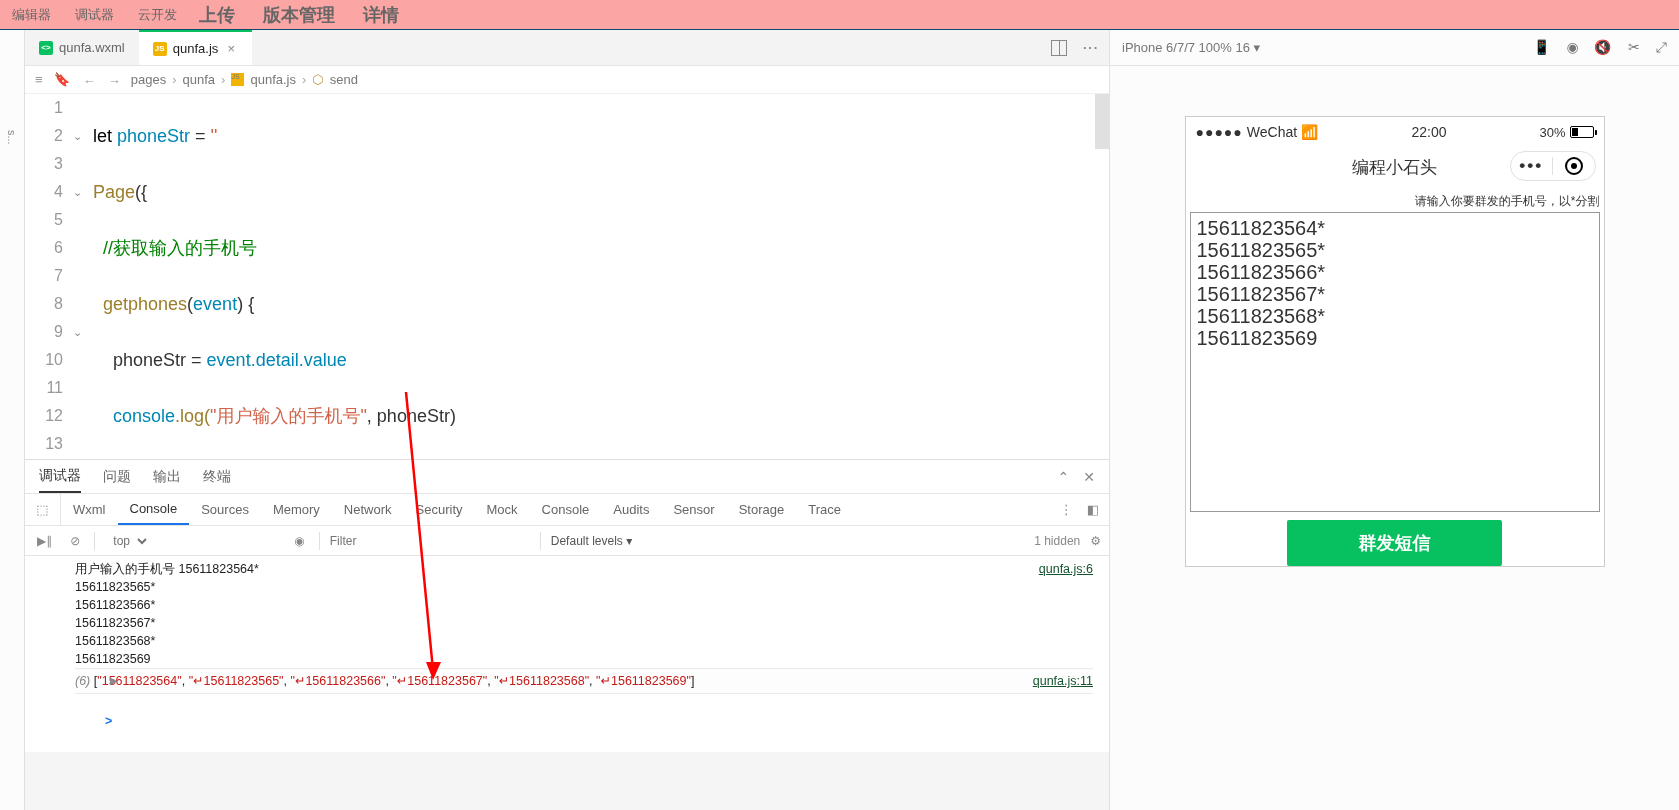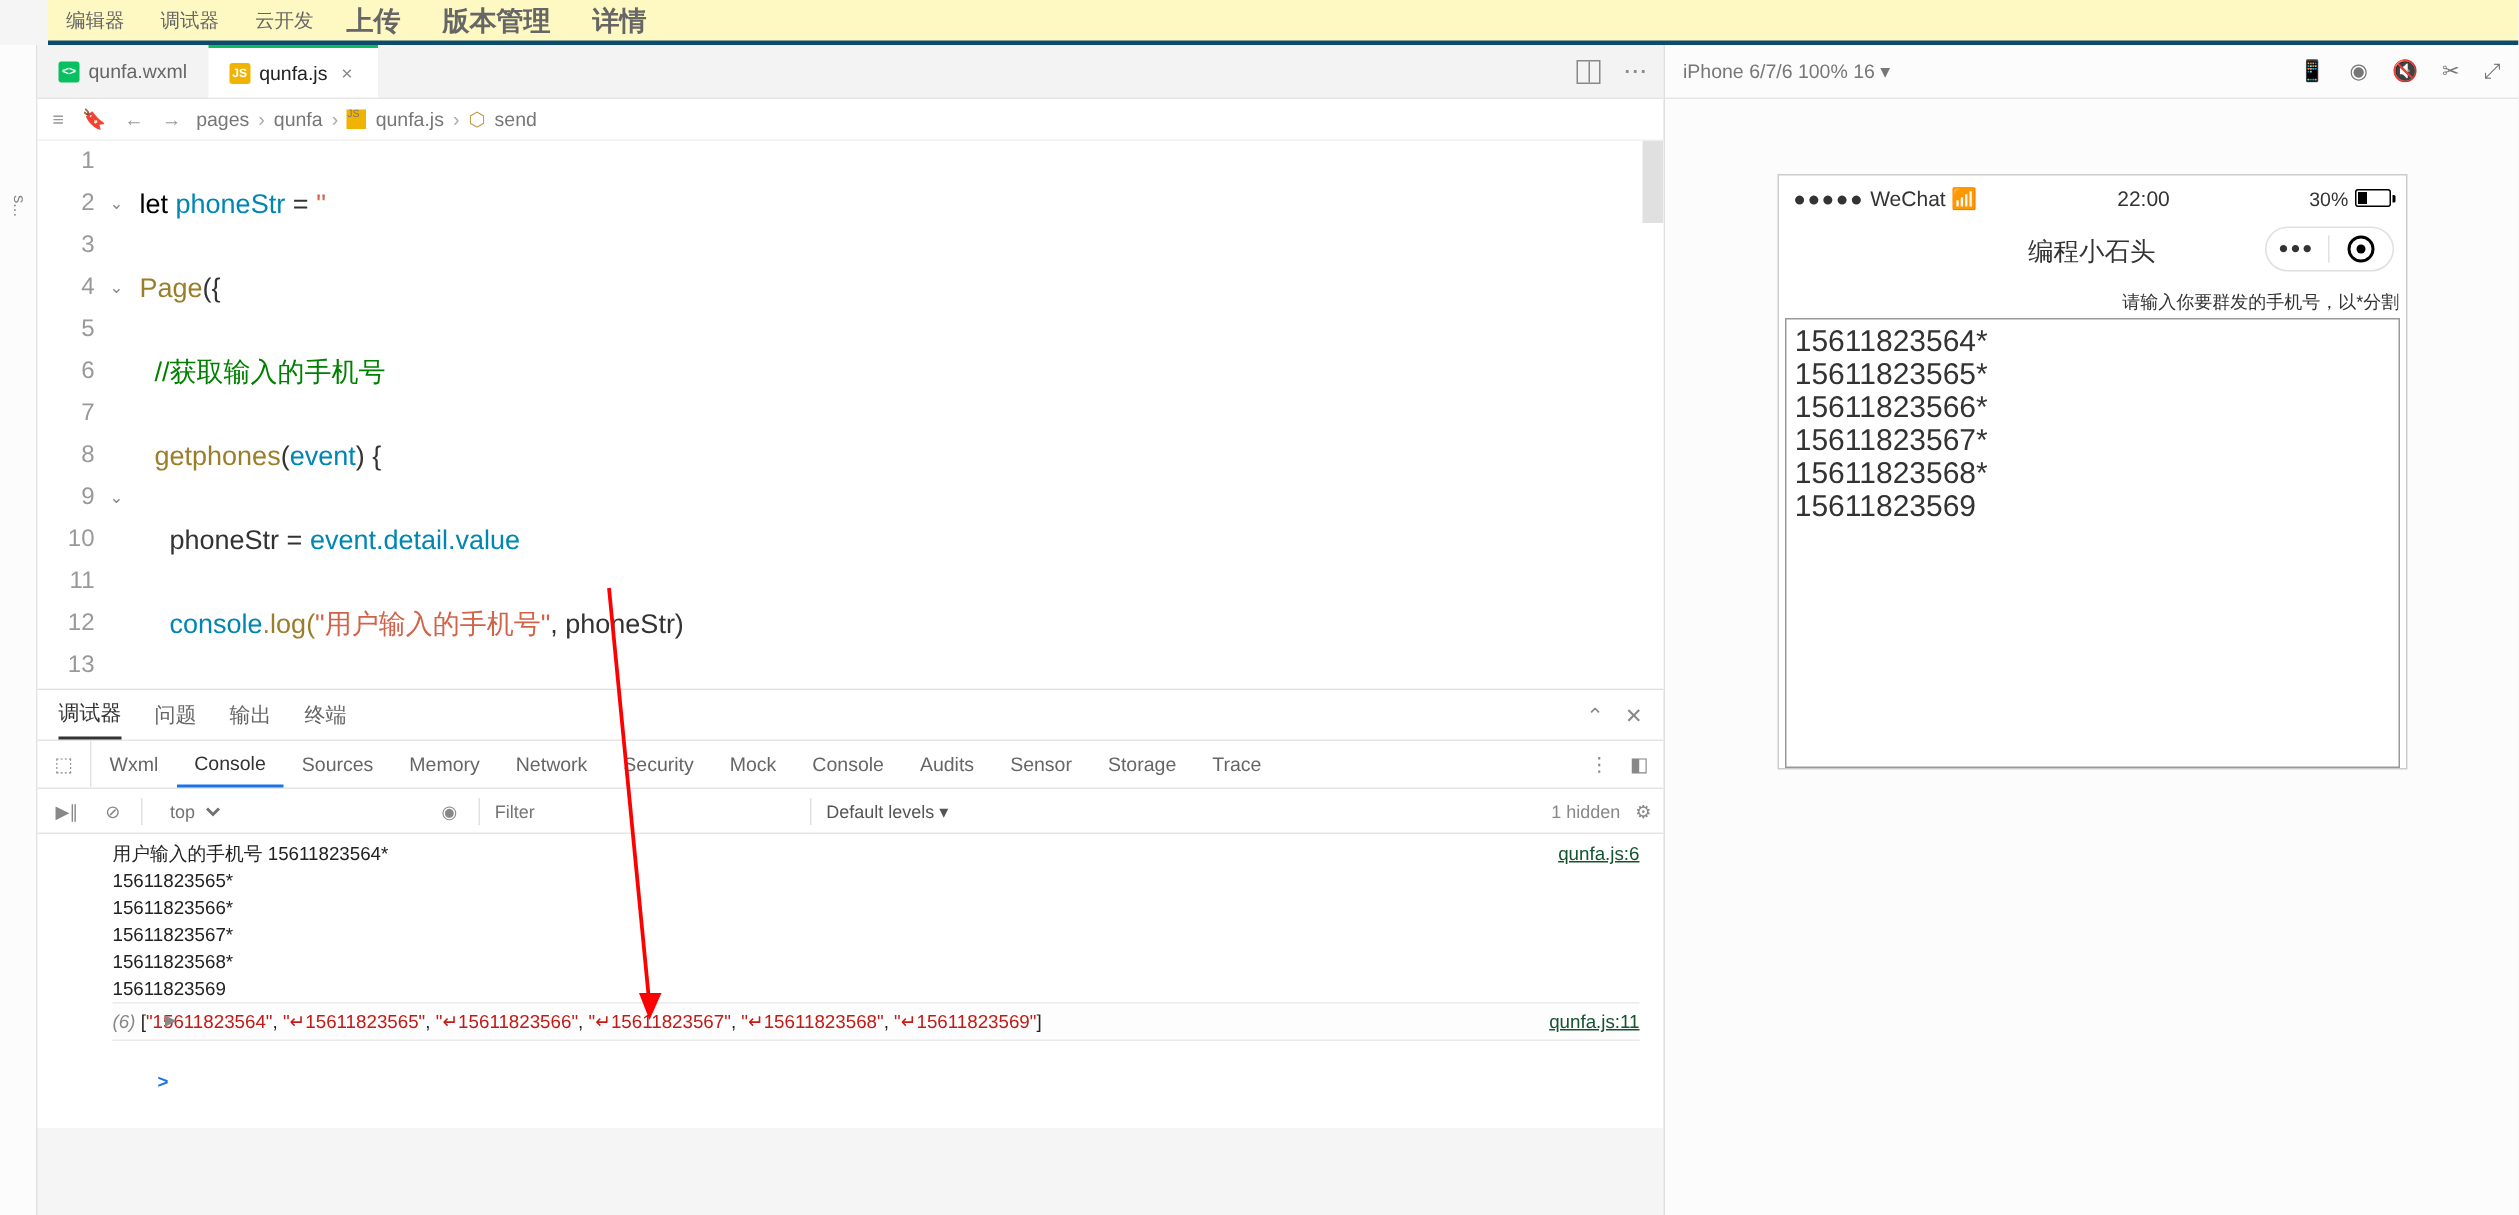--- a/index.html
+++ b/index.html
@@ -1,21 +1,21 @@
 <!DOCTYPE html>
 <html><head>
   <meta charset="utf-8">
   <style>
     * { margin: 0; padding: 0; box-sizing: border-box; font-family: -apple-system, BlinkMacSystemFont, "Segoe UI", Arial, sans-serif; }
     body { background: #f5f5f5; width: 1679px; height: 810px; overflow: hidden; font-size: 13px; color: #333; }
     
     .app { display: flex; flex-direction: column; height: 100%; }
     
     
-    .top-toolbar { display: flex; height: 30px; background: #fef9c3; border-bottom: 3px solid #0c4a6e; margin-left: 32px; }
+    .top-toolbar { display: flex; height: 30px; background: #fca5a5; border-bottom: 1px solid #0c4a6e; }
     .top-left { display: flex; align-items: center; }
     .top-left-item { padding: 0 12px; font-size: 13px; color: #666; cursor: pointer; line-height: 30px; }
     .top-center { flex: 1; display: flex; align-items: center; justify-content: center; gap: 8px; }
     .top-center-item { padding: 0 10px; font-size: 13px; color: #666; cursor: pointer; line-height: 30px; }
     .top-right { display: flex; align-items: center; padding-right: 20px; gap: 8px; }
     .top-right-item { padding: 0 10px; font-size: 18px; color: #666; cursor: pointer; line-height: 30px; font-weight: bold; }
     
     .main-area { display: flex; flex: 1; min-height: 0; }
     
     
@@ -298,21 +298,21 @@
           </div>
           <div class="log-line" style="position:relative;color:#1a73e8">
             <span class="prompt">&gt;</span>
           </div>
         </div>
       </div>
     </div>
 
     <div class="sim-col">
       <div class="sim-toolbar">
-        <span class="sel">iPhone 6/7/6 100% 16 ▾</span>
+        <span class="sel">iPhone 6/7/7 100% 16 ▾</span>
         <div class="sim-icons">
           <span class="sim-icon">📱</span>
           <span class="sim-icon">◉</span>
           <span class="sim-icon">🔇</span>
           <span class="sim-icon">✂</span>
           <span class="sim-icon">⤢</span>
         </div>
       </div>
       <div class="sim-body">
         <div class="phone">
@@ -344,17 +344,18 @@
           </div>
           <div class="page-label">请输入你要群发的手机号，以*分割</div>
           <div class="textarea-box">
             <div class="ta-line">15611823564*</div>
             <div class="ta-line">15611823565*</div>
             <div class="ta-line">15611823566*</div>
             <div class="ta-line">15611823567*</div>
             <div class="ta-line">15611823568*</div>
             <div class="ta-line">15611823569</div>
           </div>
+          <div class="send-btn">群发短信</div>
         </div>
       </div>
     </div>
   </div>
 </div>
 
 </body></html>

